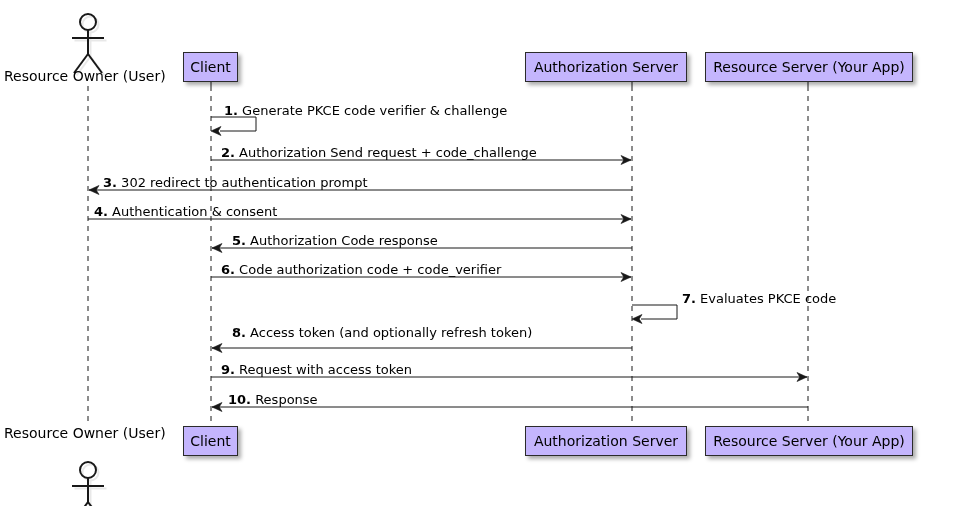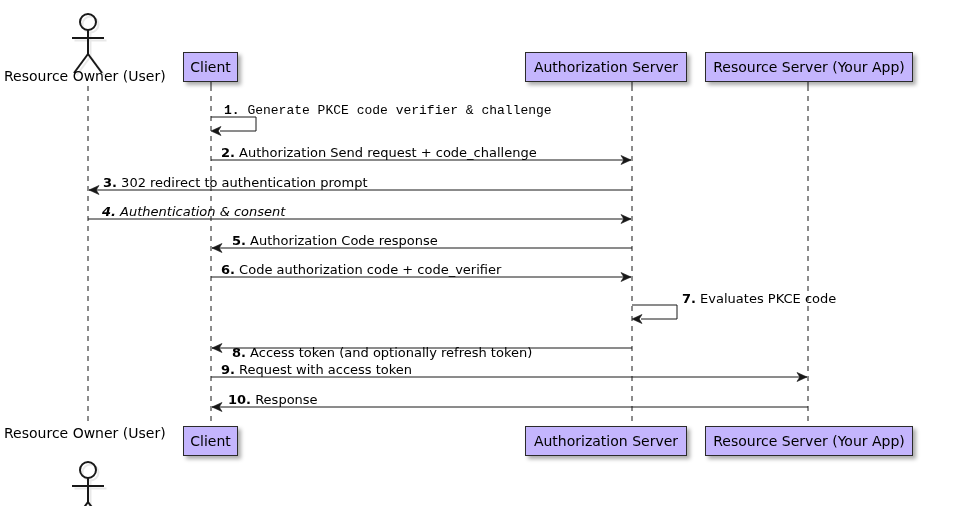--- a/index.html
+++ b/index.html
@@ -194,25 +194,25 @@
         <span>Authorization Server</span>
       </div>
       <div class="participant-box" style="left: 705px; top: 52px; width: 208px; height: 30px;">
         <span>Resource Server (Your App)</span>
       </div>
       <div class="participant-box" style="left: 705px; top: 426px; width: 208px; height: 30px;">
         <span>Resource Server (Your App)</span>
       </div>
     </div>
   <div id="labels">
-      <div class="msg-label" style="left: 224px; top: 104px; font-family: Liberation Mono, monospace;"><span class="msg-num">1.</span><span class="msg-txt"> Generate PKCE code verifier &amp; challenge</span></div>
+      <div class="msg-label" style="left: 224px; top: 104px;"><span class="msg-num">1.</span><span class="msg-txt"> Generate PKCE code verifier &amp; challenge</span></div>
       <div class="msg-label" style="left: 221px; top: 146px;"><span class="msg-num">2.</span><span class="msg-txt"> Authorization Send request + code_challenge</span></div>
       <div class="msg-label" style="left: 103px; top: 176px;"><span class="msg-num">3.</span><span class="msg-txt"> 302 redirect to authentication prompt</span></div>
-      <div class="msg-label" style="left: 102px; top: 205px; font-style: italic;"><span class="msg-num">4.</span><span class="msg-txt"> Authentication &amp; consent</span></div>
+      <div class="msg-label" style="left: 94px; top: 205px;"><span class="msg-num">4.</span><span class="msg-txt"> Authentication &amp; consent</span></div>
       <div class="msg-label" style="left: 232px; top: 234px;"><span class="msg-num">5.</span><span class="msg-txt"> Authorization Code response</span></div>
       <div class="msg-label" style="left: 221px; top: 263px;"><span class="msg-num">6.</span><span class="msg-txt"> Code authorization code + code_verifier</span></div>
       <div class="msg-label" style="left: 644px; top: 292px; margin-left: 38px;"><span class="msg-num">7.</span><span class="msg-txt"> Evaluates PKCE code</span></div>
-      <div class="msg-label" style="left: 232px; top: 346px;"><span class="msg-num">8.</span><span class="msg-txt"> Access token (and optionally refresh token)</span></div>
+      <div class="msg-label" style="left: 232px; top: 326px;"><span class="msg-num">8.</span><span class="msg-txt"> Access token (and optionally refresh token)</span></div>
       <div class="msg-label" style="left: 221px; top: 363px;"><span class="msg-num">9.</span><span class="msg-txt"> Request with access token</span></div>
       <div class="msg-label" style="left: 228px; top: 393px;"><span class="msg-num">10.</span><span class="msg-txt"> Response</span></div>
     </div>
 
 </div>
 
 </body></html>

